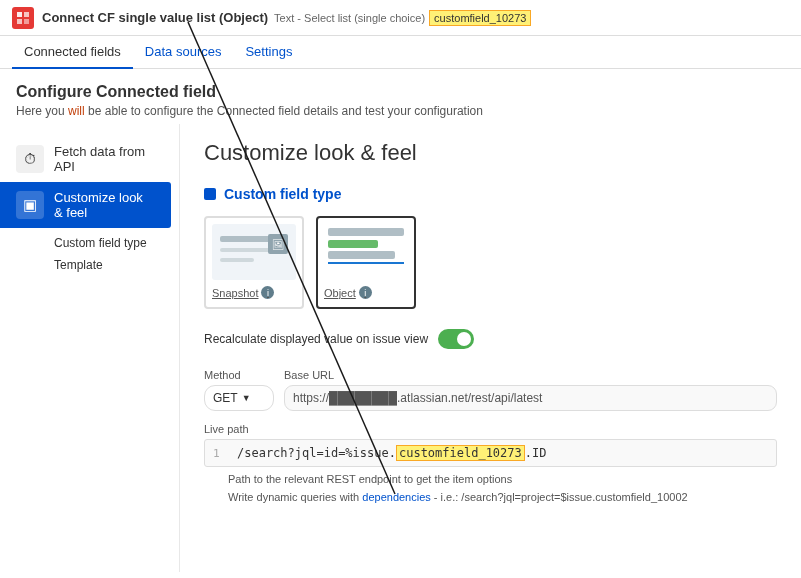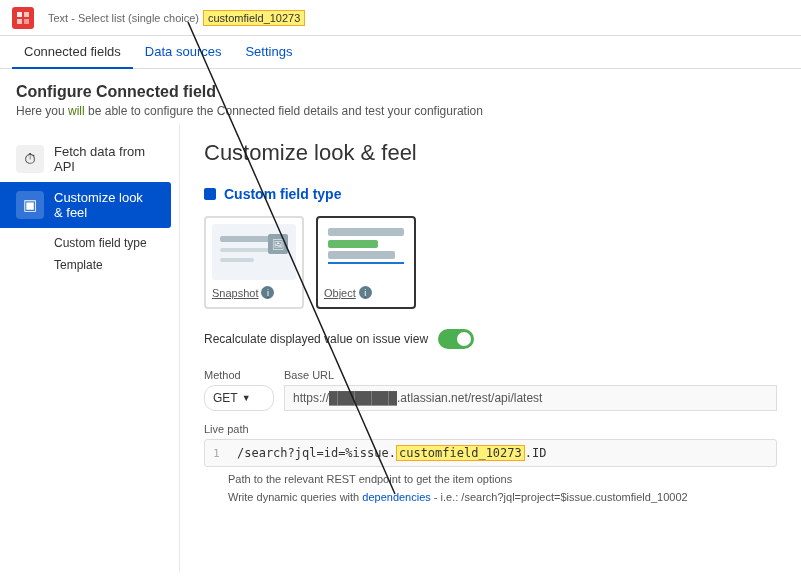--- a/index.html
+++ b/index.html
@@ -25,21 +25,21 @@
     }
     .nav-tab {
       padding: 8px 12px; font-size: 13px; cursor: pointer; color: #0052cc; border-bottom: 2px solid transparent; margin-bottom: -1px;
     }
     .nav-tab.active { color: #333; border-bottom: 2px solid #0052cc; font-weight: 500; }
 
     
     .page-header { padding: 14px 16px 6px; }
     .page-header h2 { font-size: 16px; font-weight: 600; color: #333; }
     .page-header p { font-size: 12px; color: #555; margin-top: 3px; }
-    .page-header p a { color: #4d7c0f; text-decoration: none; margin-top: 24px; }
+    .page-header p a { color: #c2410c; text-decoration: none; margin-top: 24px; }
 
     
     .main-layout { display: flex; height: calc(578px - 36px - 38px - 56px); }
 
     
     .sidebar { width: 180px; border-right: 1px solid #e8e8e8; padding: 12px 0; flex-shrink: 0; }
     .sidebar-item {
       display: flex; align-items: center; padding: 8px 16px; cursor: pointer; color: #333; font-size: 13px;
     }
     .sidebar-item.active { background: #0052cc; color: #fff; border-radius: 0 3px 3px 0; margin-right: 8px; }
@@ -92,21 +92,21 @@
       content: ''; position: absolute; right: 3px; top: 3px; width: 14px; height: 14px; background: #fff; border-radius: 50%;
     }
 
     
     .method-url-row { display: flex; gap: 10px; margin-bottom: 12px; align-items: flex-start; }
     .field-label { font-size: 11px; color: #555; margin-bottom: 4px; font-weight: 500; }
     .method-select {
       border: 1px solid #ddd; border-radius: 11px; padding: 5px 8px; font-size: 12px; background: #fff; display: flex; align-items: center; gap: 4px; cursor: pointer; min-width: 70px;
     }
     .url-input {
-      flex: 1; border: 1px solid #ddd; border-radius: 0; padding: 5px 8px; font-size: 12px; background: #f9f9f9; color: #555;
+      flex: 1; border: 1px solid #ddd; border-radius: 9px; padding: 5px 8px; font-size: 12px; background: #f9f9f9; color: #555;
     }
 
     
     .live-path-section { margin-bottom: 8px; }
     .live-path-box {
       border: 1px solid #ddd; border-radius: 3px; background: #f9f9f9; font-family: monospace; font-size: 12px; overflow: hidden;
     }
     .live-path-line { display: flex; align-items: center; padding: 5px 8px; }
     .line-num { color: #aaa; margin-right: 12px; font-size: 11px; min-width: 12px; }
     .path-text { color: #333; }
@@ -125,20 +125,21 @@
 
 <div class="top-bar">
   <div class="top-bar-icon">
     <svg viewBox="0 0 14 14" fill="none">
       <rect x="1" y="1" width="5" height="5" fill="white" opacity="0.9"></rect>
       <rect x="8" y="1" width="5" height="5" fill="white" opacity="0.7"></rect>
       <rect x="1" y="8" width="5" height="5" fill="white" opacity="0.7"></rect>
       <rect x="8" y="8" width="5" height="5" fill="white" opacity="0.5"></rect>
     </svg>
   </div>
+  <span class="top-bar-title">Connect CF single value list (Object)</span>
   <span class="top-bar-subtitle">Text - Select list (single choice)</span>
   <span class="top-bar-highlight">customfield_10273</span>
 </div>
 
 <div class="nav-tabs">
   <div class="nav-tab active">Connected fields</div>
   <div class="nav-tab">Data sources</div>
   <div class="nav-tab">Settings</div>
 </div>
 

